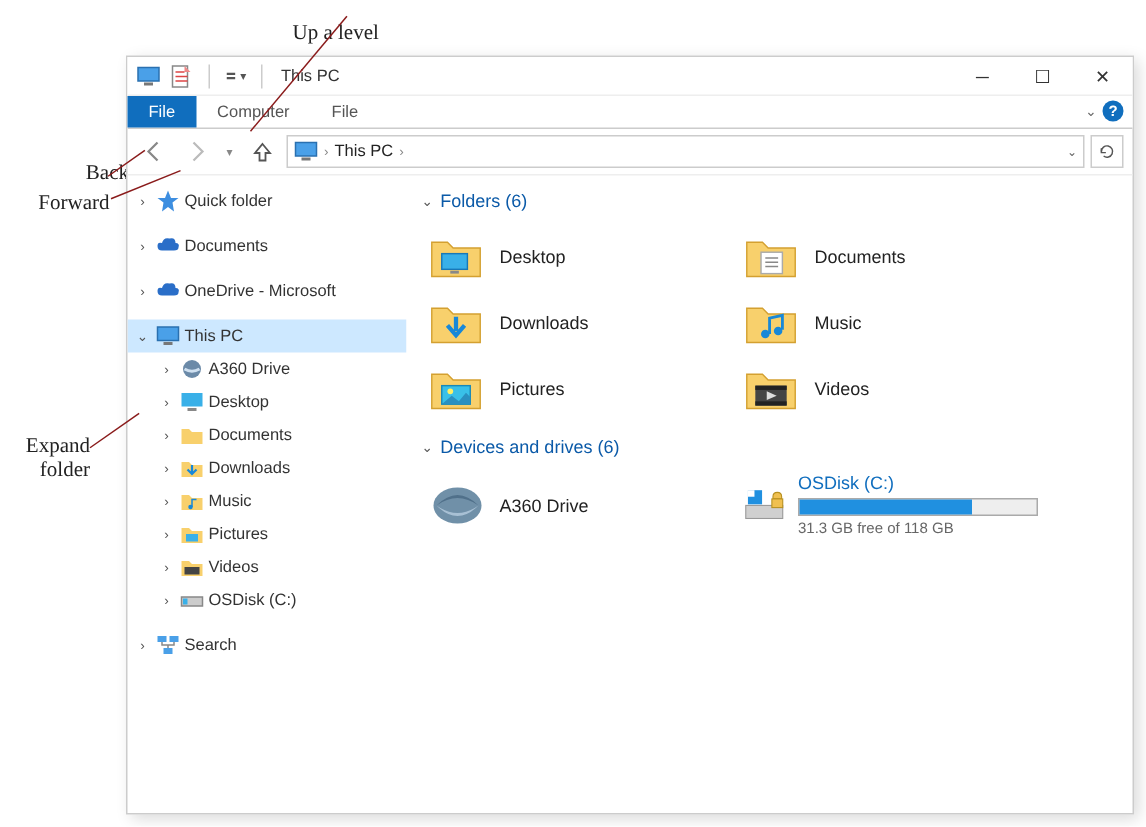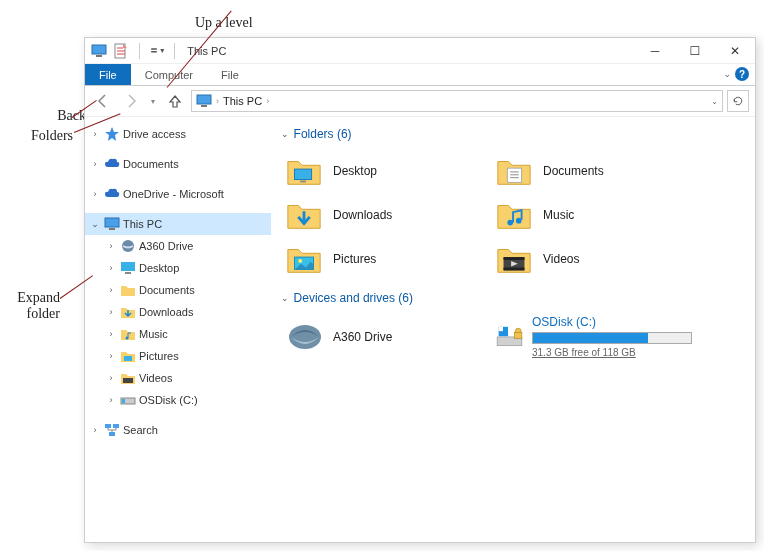--- a/index.html
+++ b/index.html
@@ -58,40 +58,40 @@
   .tile { width: 210px; height: 44px; display: flex; align-items: center; gap: 10px; padding: 2px 4px; }
   .tile-icon { width: 38px; height: 38px; display: flex; align-items: center; justify-content: center; }
   .tile-label { font-size: 12px; color: #222; }
 
   .drive-tile { width: 205px; display: flex; gap: 8px; padding: 2px 4px; align-items: flex-start; }
   .drive-icon { width: 40px; height: 40px; display: flex; align-items: center; justify-content: center; }
   .drive-info { flex: 1; display: flex; flex-direction: column; gap: 3px; }
   .drive-name { font-size: 12px; color: #106ebe; }
   .drive-bar { width: 160px; height: 12px; border: 1px solid #aaa; background: #eee; position: relative; }
   .drive-bar-fill { position: absolute; left: 0; top: 0; bottom: 0; background: #2090e0; }
-  .drive-stat { font-size: 10px; color: #666; text-decoration: underline; }
+  .drive-stat { font-size: 10px; color: #666; }
 
   
   .statusbar { height: 22px; border-top: 1px solid #ddd; display: flex; align-items: center; padding: 0 8px; gap: 8px; font-size: 11px; color: #106ebe; }
   .statusbar .viewbtns { margin-left: auto; display: flex; gap: 2px; }
   .statusbar .viewbtn { width: 20px; height: 16px; border: 1px solid #ccc; display: flex; align-items: center; justify-content: center; color: #777; font-size: 9px; }
 
   
   .folder-svg { width: 100%; height: 100%; }
 </style>
 </head>
 <body>
 
 <div class="callout" style="left:195px; top:15px;">Up a level</div>
 <div class="callout-line" style="left:167px; top:87px; width:100px; transform: rotate(-50deg);"></div>
 
 <div class="callout" style="left:36px; top:108px; text-align:right; width:50px;">Back</div>
 <div class="callout-line" style="left:72px; top:117px; width:30px; transform: rotate(-35deg);"></div>
 
-<div class="callout" style="left:5px; top:128px; text-align:right; width:68px;">Folders</div>
+<div class="callout" style="left:5px; top:128px; text-align:right; width:68px;">Forward</div>
 <div class="callout-line" style="left:74px; top:132px; width:50px; transform: rotate(-22deg);"></div>
 
 <div class="callout" style="left:5px; top:290px; text-align:right; width:55px; white-space:pre-line;">Expand
 folder</div>
 <div class="callout-line" style="left:60px; top:298px; width:40px; transform: rotate(-35deg);"></div>
 
 <div class="window">
 
   <div class="titlebar">
     <div class="titlebar-left">
@@ -172,21 +172,21 @@
   <div class="body">
 
     <div class="sidebar">
       <div class="tree-item">
         <span class="tree-chevron">›</span>
         <span class="tree-icon">
             <svg viewBox="0 0 16 16">
               <path d="M8 1 L10 6 L15 6 L11 9 L12 15 L8 12 L4 15 L5 9 L1 6 L6 6 Z" fill="#3d8ee0"></path>
             </svg>
           </span>
-        <span>Drive access</span>
+        <span>Quick folder</span>
       </div>
       <div class="tree-spacer"></div>
 
       <div class="tree-item">
         <span class="tree-chevron">›</span>
         <span class="tree-icon">
             <svg viewBox="0 0 16 16">
               <path d="M4 11 Q1 11 1 8 Q1 5 4 6 Q5 2 9 3 Q13 2 13 6 Q16 6 15 9 Q15 11 12 11 Z" fill="#2a6ec8"></path>
             </svg>
           </span>

